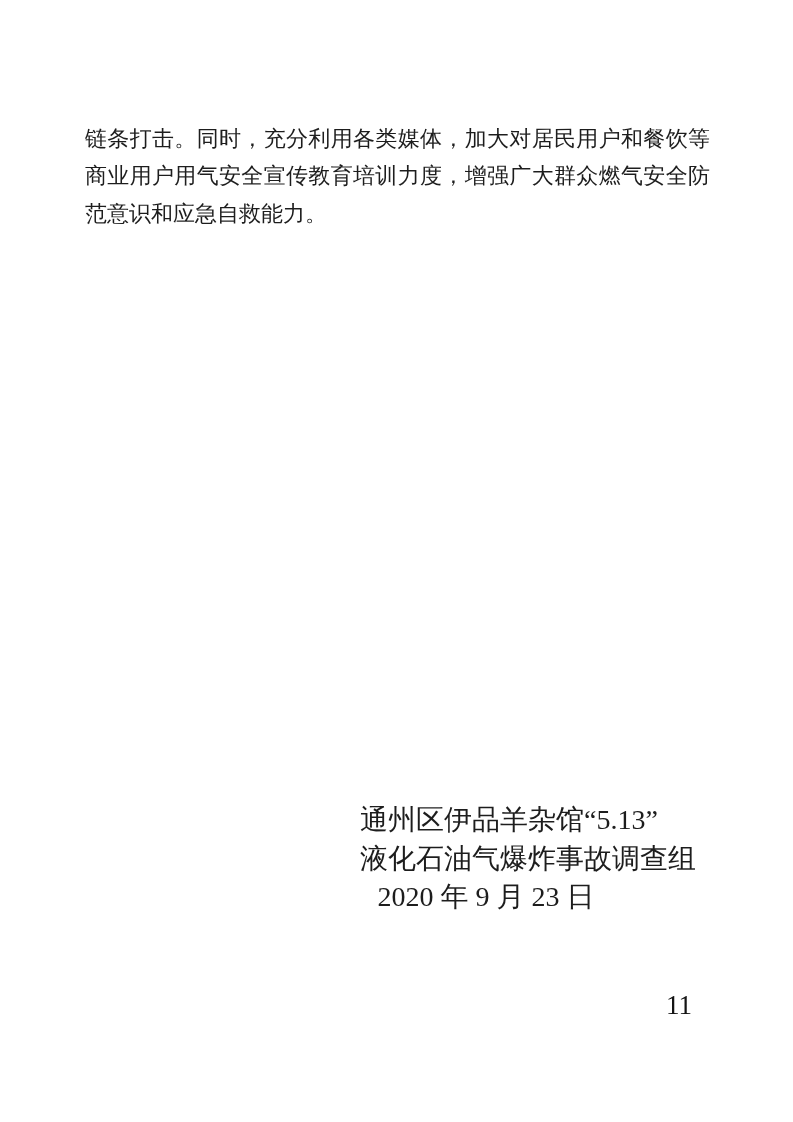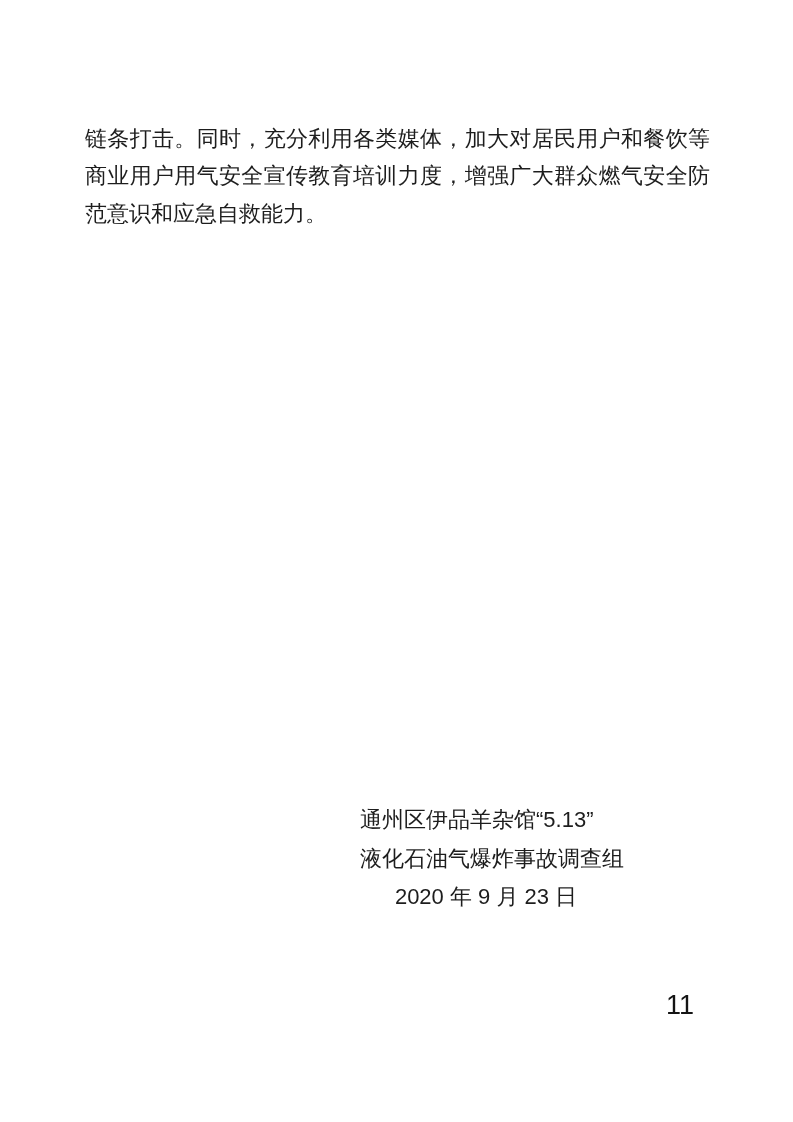--- a/index.html
+++ b/index.html
@@ -5,21 +5,21 @@
   html, body {
     margin: 0;
     padding: 0;
     background: #ffffff;
   }
   .page {
     position: relative;
     width: 793px;
     height: 1122px;
     background: #ffffff;
-    font-family: Liberation Sans, sans-serif;
+    font-family: Liberation Serif, serif;
     color: #1d1d1d;
     overflow: hidden;
   }
   .body-text {
     position: absolute;
     left: 85px;
     top: 120px;
     width: 625px;
     font-size: 22px;
     line-height: 37.3px;
@@ -31,21 +31,21 @@
     padding: 0;
   }
   .body-text p.indent {
     text-indent: 2em;
   }
   .signature {
     position: absolute;
     left: 360px;
     top: 801px;
     width: 252px;
-    font-size: 22px;
+    font-size: 28px;
     line-height: 38.7px;
   }
   .sig-line {
     white-space: nowrap;
   }
   .sig-date {
     text-align: center;
     white-space: nowrap;
   }
   .page-number {

